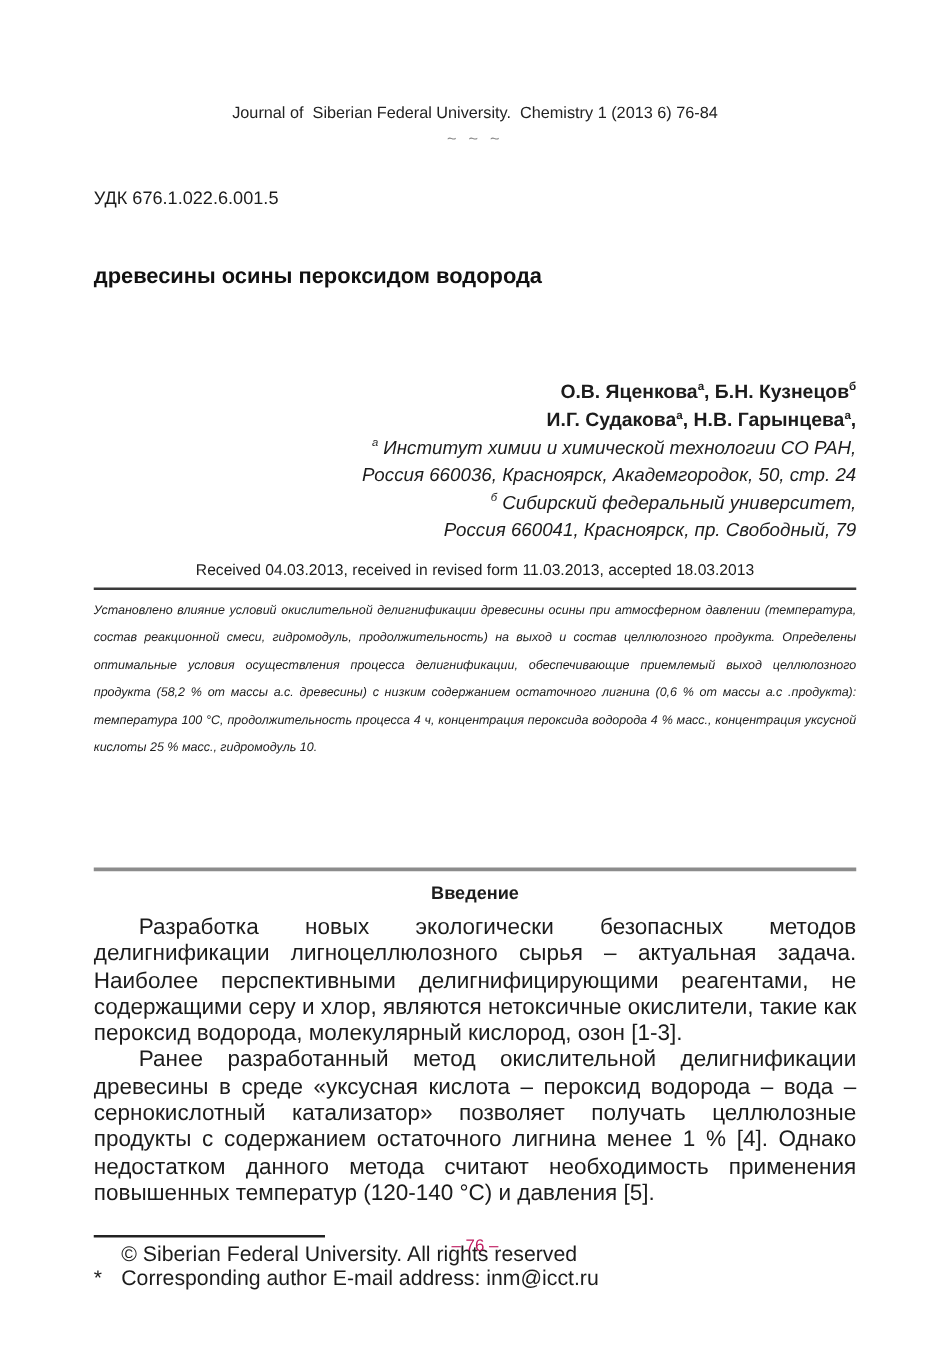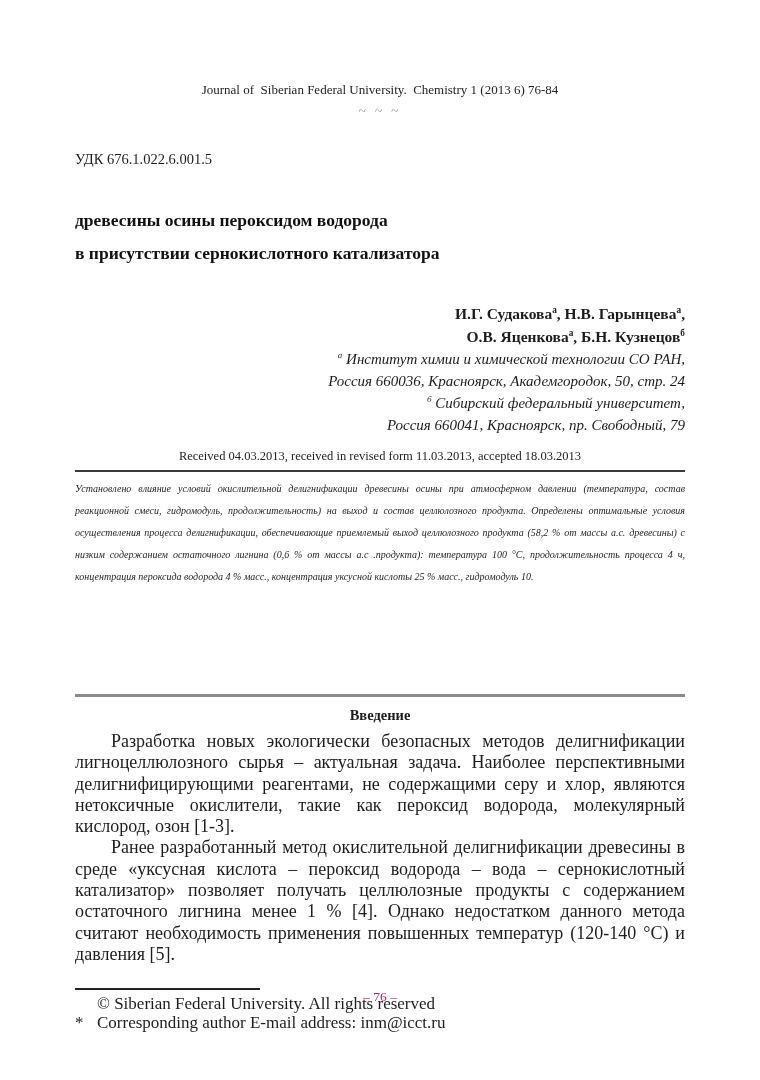--- a/index.html
+++ b/index.html
@@ -2,21 +2,21 @@
 <html><head>
 <meta charset="utf-8">
 <title></title>
 <style>
   html, body { margin: 0; padding: 0; background: #ffffff; }
   .page {
     position: relative;
     width: 760px;
     height: 1080px;
     background: #ffffff;
-    font-family: Liberation Serif, serif;
+    font-family: Liberation Sans, sans-serif;
     color: #1c1c1c;
     overflow: hidden;
   }
   .abs { position: absolute; left: 75px; right: 75px; }
 
   .journal-header { top: 82px; text-align: center; font-size: 13px; white-space: pre; color: #222; }
   .tilde { top: 103px; text-align: center; font-size: 13px; letter-spacing: 3px; color: #8a8a8a; }
   .udk { top: 151px; font-size: 14.5px; }
 
   .title { top: 192px; font-size: 17.5px; font-weight: bold; line-height: 33px; color: #111; }
@@ -53,26 +53,25 @@
 <body>
 
 <div class="page">
 
   <div class="abs journal-header">Journal of  Siberian Federal University.  Chemistry 1 (2013 6) 76-84</div>
   <div class="abs tilde">~ ~ ~</div>
   <div class="abs udk">УДК 676.1.022.6.001.5</div>
 
   <h1 class="abs title">
     <span class="title-line">древесины осины пероксидом водорода</span>
-    <span class="title-line">в присутствии сернокислотного катализатора</span>
   </h1>
 
   <div class="abs authors-affils">
+    <div class="authors-line"><span>О.В. Яценкова</span><sup>а</sup><span>, Б.Н. Кузнецов</span><sup>б</sup></div>
     <div class="authors-line"><span>И.Г. Судакова</span><sup>а</sup><span>, Н.В. Гарынцева</span><sup>а</sup><span>,</span></div>
-    <div class="authors-line"><span>О.В. Яценкова</span><sup>а</sup><span>, Б.Н. Кузнецов</span><sup>б</sup></div>
     <div class="affil-line"><sup>а</sup><span> Институт химии и химической технологии СО РАН,</span></div>
     <div class="affil-line">Россия 660036, Красноярск, Академгородок, 50, стр. 24</div>
     <div class="affil-line"><sup>б</sup><span> Сибирский федеральный университет,</span></div>
     <div class="affil-line">Россия 660041, Красноярск, пр. Свободный, 79</div>
   </div>
 
   <div class="abs received">Received 04.03.2013, received in revised form 11.03.2013, accepted 18.03.2013</div>
 
   <div class="abs rule-top"></div>
 

